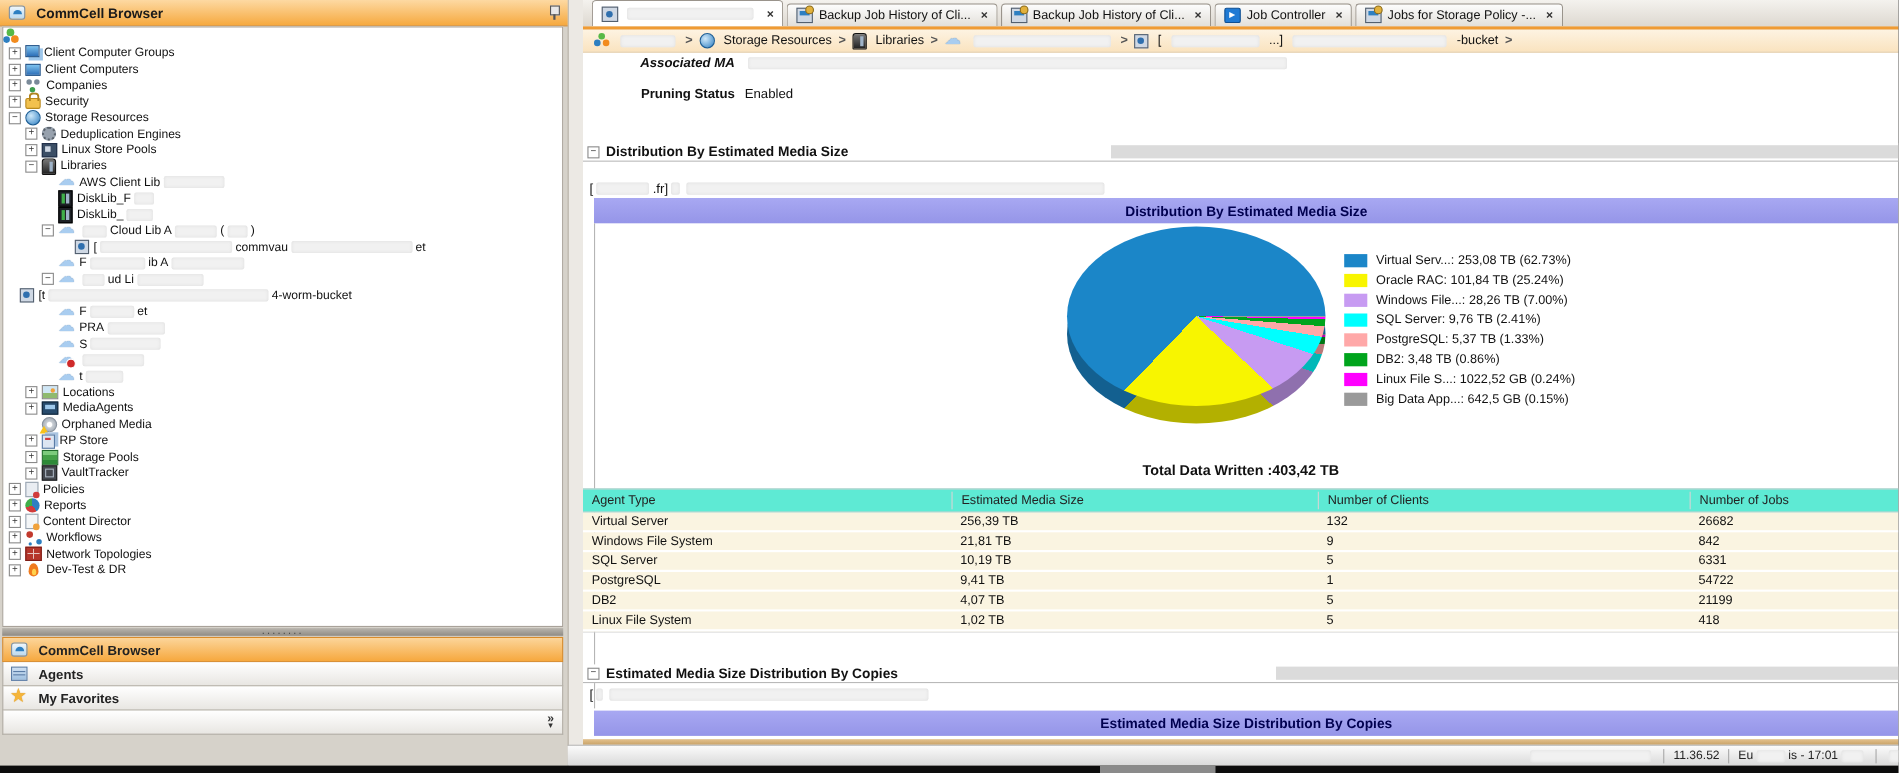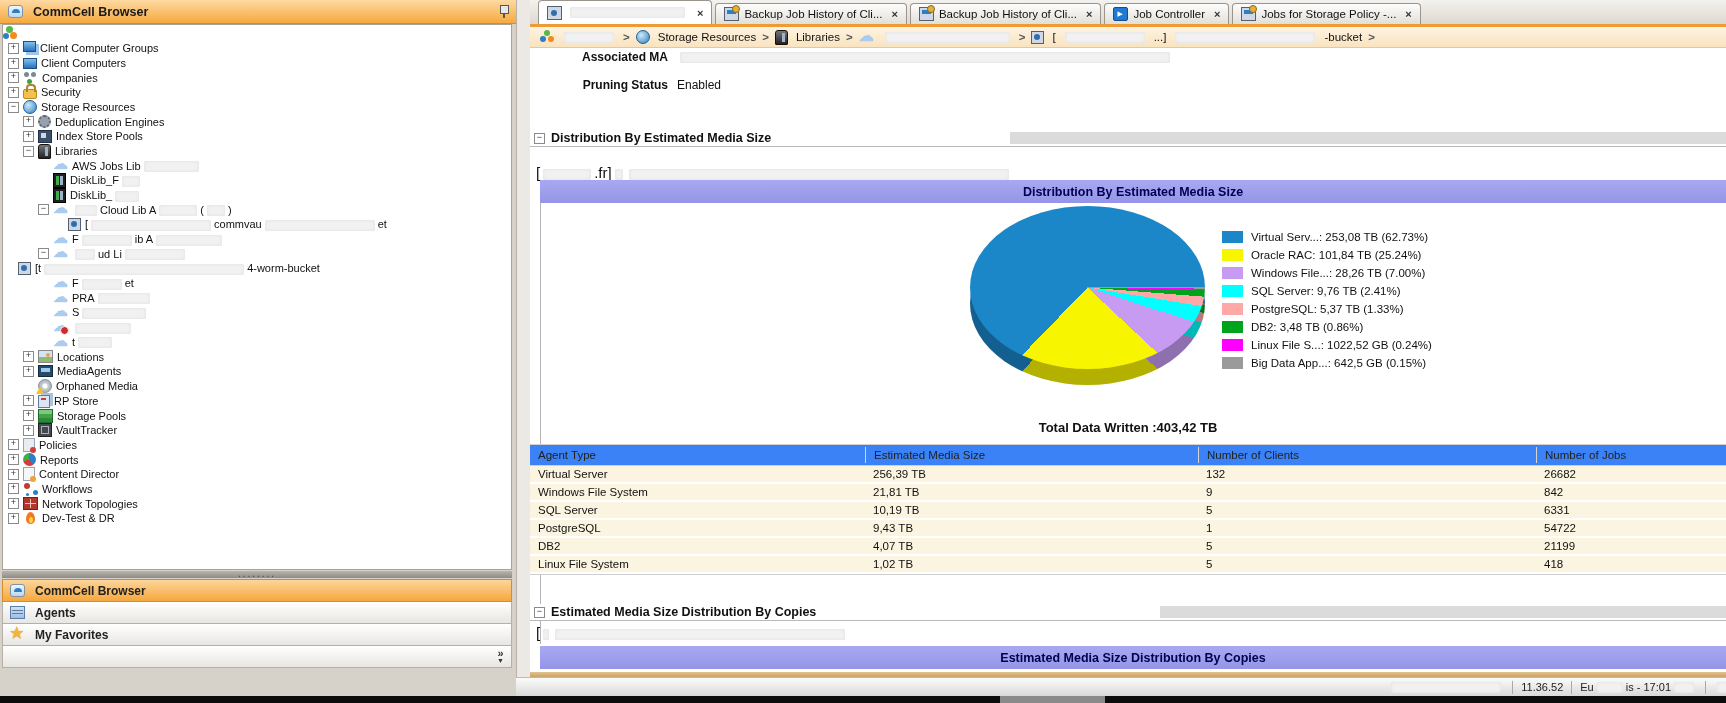--- a/index.html
+++ b/index.html
@@ -111,34 +111,34 @@
   .bc-logo .b{width:6px;height:6px;background:#2d7fc1;left:0;top:6px;}
   
   #content{position:absolute;left:530px;top:48px;width:1196px;height:624px;background:#fff;overflow:hidden;}
   .detail-row{position:absolute;left:0;width:100%;display:flex;align-items:center;}
   .dlabel{display:inline-block;width:138px;text-align:right;font-weight:bold;font-size:12px;flex:none;}
   .dval{margin-left:9px;font-size:12px;}
   .sec-hdr{position:absolute;left:0;width:100%;height:17px;border-bottom:1px solid #b9b9b9;display:flex;align-items:center;gap:6px;padding-left:4px;box-sizing:border-box;background:#fff;}
   .sec-hdr .collapse{width:9px;height:9px;border:1px solid #8a8a8a;font-size:9px;line-height:7px;text-align:center;color:#333;background:#fff;flex:none;}
   .sec-hdr .stitle{font-weight:bold;font-size:12.5px;}
   .hdr-gray{position:absolute;top:2px;height:12px;right:0;background:#dbdbdb;}
-  .rep-line{position:absolute;left:6px;height:15px;font-size:15px;white-space:nowrap;}
+  .rep-line{position:absolute;left:6px;height:15px;font-size:12px;white-space:nowrap;}
   .banner{position:absolute;left:10px;right:0;height:23px;background:linear-gradient(#a8a8f2,#9595e8);
           display:flex;align-items:center;justify-content:center;font-weight:bold;font-size:12.5px;color:#000050;}
   .report-box{position:absolute;left:10px;right:0;border-left:1px solid #b5b5b5;}
   #pie-wrap{position:absolute;left:440px;top:158px;width:235px;height:182px;}
   #pie-side{position:absolute;left:0;top:16px;width:235px;height:163px;border-radius:50%;filter:brightness(0.72);}
   #pie-top{position:absolute;left:0;top:0;width:235px;height:163px;border-radius:50%;}
   #legend{position:absolute;left:692px;top:180px;}
   .lrow{display:flex;align-items:center;gap:8px;height:18px;font-size:11.5px;}
   .swatch{width:21px;height:12px;flex:none;}
   #total{position:absolute;left:0;top:372px;width:100%;text-align:center;font-weight:bold;font-size:13px;}
   #table{position:absolute;left:0;top:396px;width:100%;border-bottom:1px solid #cfcfcf;}
   .thead{display:grid;grid-template-columns:335px 333px 338px 1fr;height:20px;align-items:center;
-         border-top:1px solid #cfcfcf;border-bottom:1px solid #cfcfcf;background:#3b82f6;}
+         border-top:1px solid #cfcfcf;border-bottom:1px solid #cfcfcf;background:#5eead4;}
   .thead .hc{padding-left:8px;font-size:11.5px;color:#222;border-left:1px solid #d5d5d5;height:16px;line-height:16px;}
   .thead .hc:first-child{border-left:none;}
   .tbrow{display:grid;grid-template-columns:335px 333px 338px 1fr;height:16px;align-items:center;
          background:#faf4e1;border-bottom:2px solid #fff;font-size:11.5px;}
   .tbrow .tc{padding-left:8px;white-space:nowrap;}
   
   #tan-strip{position:absolute;left:530px;top:672px;width:1196px;height:5px;background:linear-gradient(#e4c28d,#c9a369);}
   #statusbar{position:absolute;left:516px;top:677px;width:1312px;height:19px;background:linear-gradient(#fbfbfb,#d9d9d9);
              border-top:1px solid #bbb;display:flex;align-items:center;justify-content:flex-end;gap:8px;padding-right:10px;box-sizing:border-box;font-size:11px;color:#222;}
   .ssep{width:1px;height:13px;background:#a8a8a8;}
@@ -187,31 +187,31 @@
           <span><span>Storage Resources</span></span>
         </div>
         <div class="trow" style="padding-left: 20px;">
           <span class="exp">+</span>
           <span class="ti i-dedup"></span>
           <span><span>Deduplication Engines</span></span>
         </div>
         <div class="trow" style="padding-left: 20px;">
           <span class="exp">+</span>
           <span class="ti i-index"></span>
-          <span><span>Index Store Pools</span></span>
+          <span><span>Linux Store Pools</span></span>
         </div>
         <div class="trow" style="padding-left: 20px;">
           <span class="exp">−</span>
           <span class="ti i-library"></span>
           <span><span>Libraries</span></span>
         </div>
         <div class="trow" style="padding-left: 35px;">
           <span class="exp-sp"></span>
           <span class="ti i-cloud"></span>
-          <span><span>AWS Jobs Lib</span><span class="redact" style="width: 55px;"></span></span>
+          <span><span>AWS Client Lib</span><span class="redact" style="width: 55px;"></span></span>
         </div>
         <div class="trow" style="padding-left: 35px;">
           <span class="exp-sp"></span>
           <span class="ti i-disk"></span>
           <span><span>DiskLib_F</span><span class="redact" style="width: 18px;"></span></span>
         </div>
         <div class="trow" style="padding-left: 35px;">
           <span class="exp-sp"></span>
           <span class="ti i-disk"></span>
           <span><span>DiskLib_</span><span class="redact" style="width: 24px;"></span></span>
@@ -423,21 +423,21 @@
         <span class="redact" style="width: 140px;"></span>
       </span>
       <span style="display: inline-flex; align-items: center; gap: 4px;">
         <span>-bucket</span>
       </span>
       <span class="bsep">&gt;</span>
     </div>
 
   <div id="content">
 
-    <div class="detail-row" style="top:2px;">
+    <div class="detail-row" style="top:2px;font-style:italic;">
       <span class="dlabel">Associated MA</span>
       <span class="dval"><span class="redact" style="width: 490px;"></span></span>
     </div>
     <div class="detail-row" style="top:30px;">
       <span class="dlabel">Pruning Status</span>
       <span class="dval">Enabled</span>
     </div>
 
     <div class="sec-hdr" style="top:82px;">
       <span class="collapse">−</span>
@@ -514,21 +514,21 @@
           <div class="tc">842</div>
         </div>
         <div class="tbrow">
           <div class="tc">SQL Server</div>
           <div class="tc">10,19 TB</div>
           <div class="tc">5</div>
           <div class="tc">6331</div>
         </div>
         <div class="tbrow">
           <div class="tc">PostgreSQL</div>
-          <div class="tc">9,43 TB</div>
+          <div class="tc">9,41 TB</div>
           <div class="tc">1</div>
           <div class="tc">54722</div>
         </div>
         <div class="tbrow">
           <div class="tc">DB2</div>
           <div class="tc">4,07 TB</div>
           <div class="tc">5</div>
           <div class="tc">21199</div>
         </div>
         <div class="tbrow">

